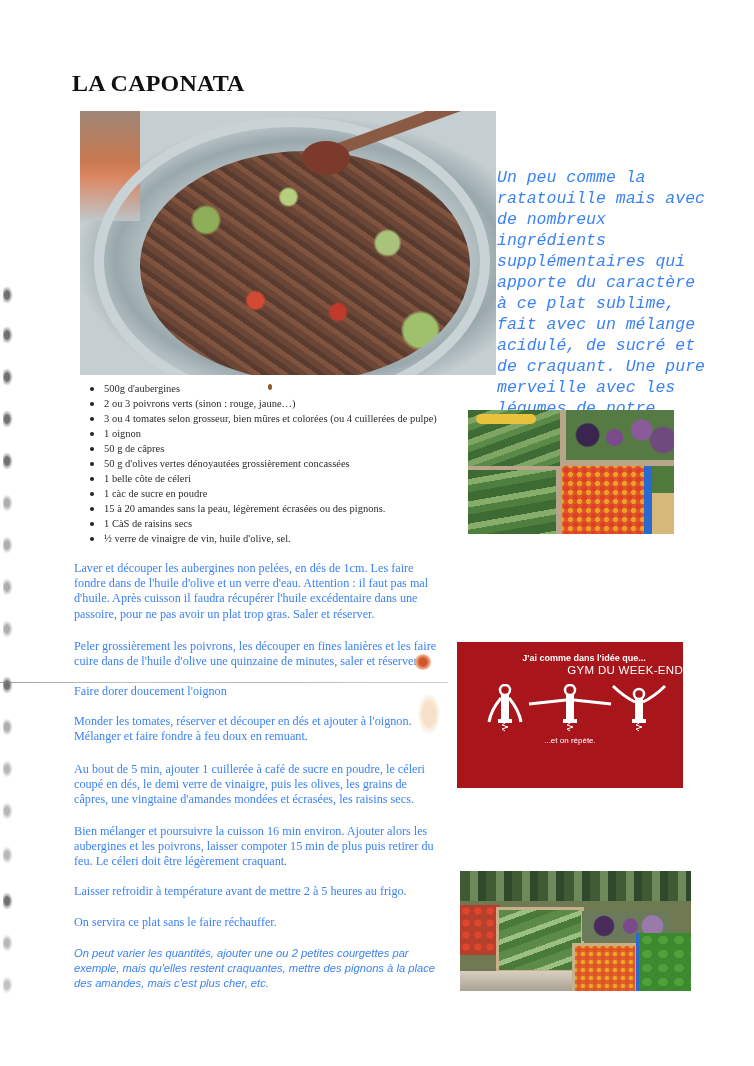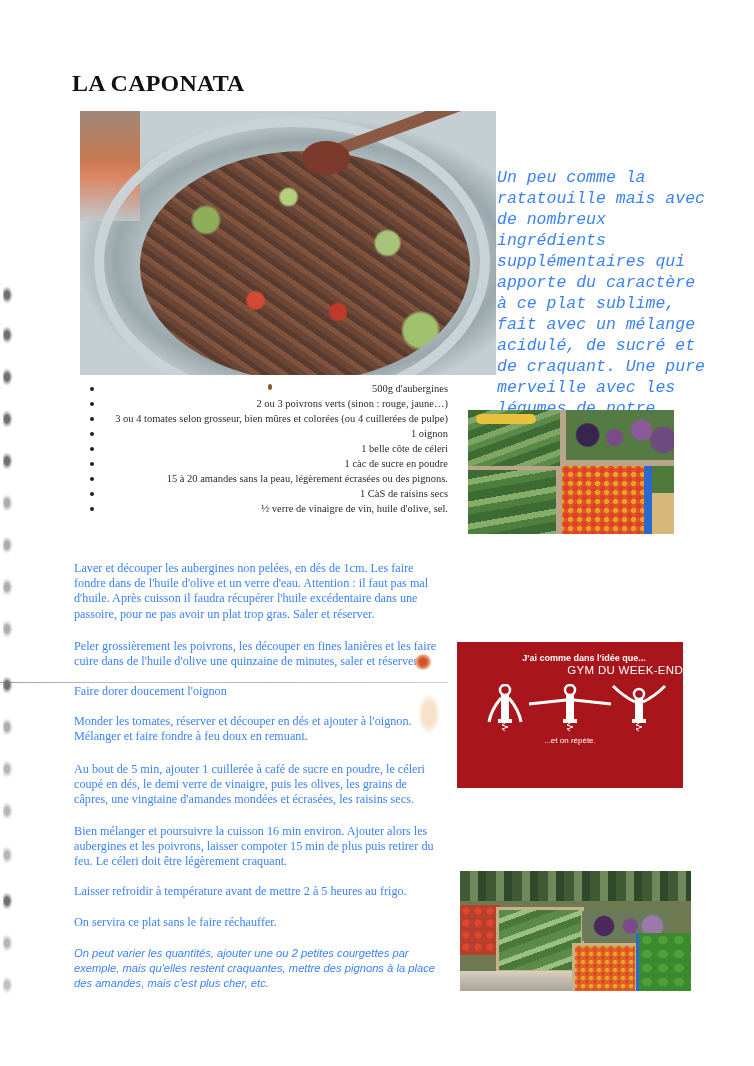--- a/index.html
+++ b/index.html
@@ -57,21 +57,21 @@
     font-family: Liberation Mono, monospace; font-style: italic;
     font-size: 16.5px; line-height: 21px; color: #3b82f6;
   }
 
   
   .ingredients {
     position: absolute; left: 88px; top: 381px; width: 360px;
     margin: 0; padding: 0; list-style: none;
     font-size: 10.5px; line-height: 15px; color: #2b2b2b;
   }
-  .ingredients li { position: relative; padding-left: 16px; white-space: nowrap; text-align: right; }
+  .ingredients li { position: relative; padding-left: 16px; white-space: nowrap; }
   .ingredients li::before {
     content: ""; position: absolute; left: 2px; top: 6px; width: 4px; height: 4px;
     border-radius: 50%; background: #222;
   }
 
   .steps { position: absolute; left: 74px; width: 370px; }
   .step {
     position: absolute; left: 0; width: 370px; margin: 0;
     font-size: 12.2px; line-height: 15.2px; color: #3b82f6;
   }
@@ -148,20 +148,22 @@
   <div class="binder-mark" style="top:612px"></div>
   <div class="binder-mark" style="top:654px;opacity:.35"></div>
   <div class="binder-mark" style="top:696px;opacity:.3"></div>
 </div>
 
 <ul class="ingredients">
   <li>500g d'aubergines</li>
   <li>2 ou 3 poivrons verts (sinon : rouge, jaune…)</li>
   <li>3 ou 4 tomates selon grosseur, bien mûres et colorées (ou 4 cuillerées de pulpe)</li>
   <li>1 oignon</li>
+  <li>50 g de câpres</li>
+  <li>50 g d'olives vertes dénoyautées grossièrement concassées</li>
   <li>1 belle côte de céleri</li>
   <li>1 càc de sucre en poudre</li>
   <li>15 à 20 amandes sans la peau, légèrement écrasées ou des pignons.</li>
   <li>1 CàS de raisins secs</li>
   <li>½ verre de vinaigre de vin, huile d'olive, sel.</li>
 </ul>
 
 <div class="steps" style="top:0">
   <p class="step" style="top:561px">Laver et découper les aubergines non pelées, en dés de 1cm. Les faire fondre dans de l'huile d'olive et un verre d'eau. Attention : il faut pas mal d'huile. Après cuisson il faudra récupérer l'huile excédentaire dans une passoire, pour ne pas avoir un plat trop gras. Saler et réserver.</p>
   <p class="step" style="top:639px">Peler grossièrement les poivrons, les découper en fines lanières et les faire cuire dans de l'huile d'olive une quinzaine de minutes, saler et réserver.</p>

